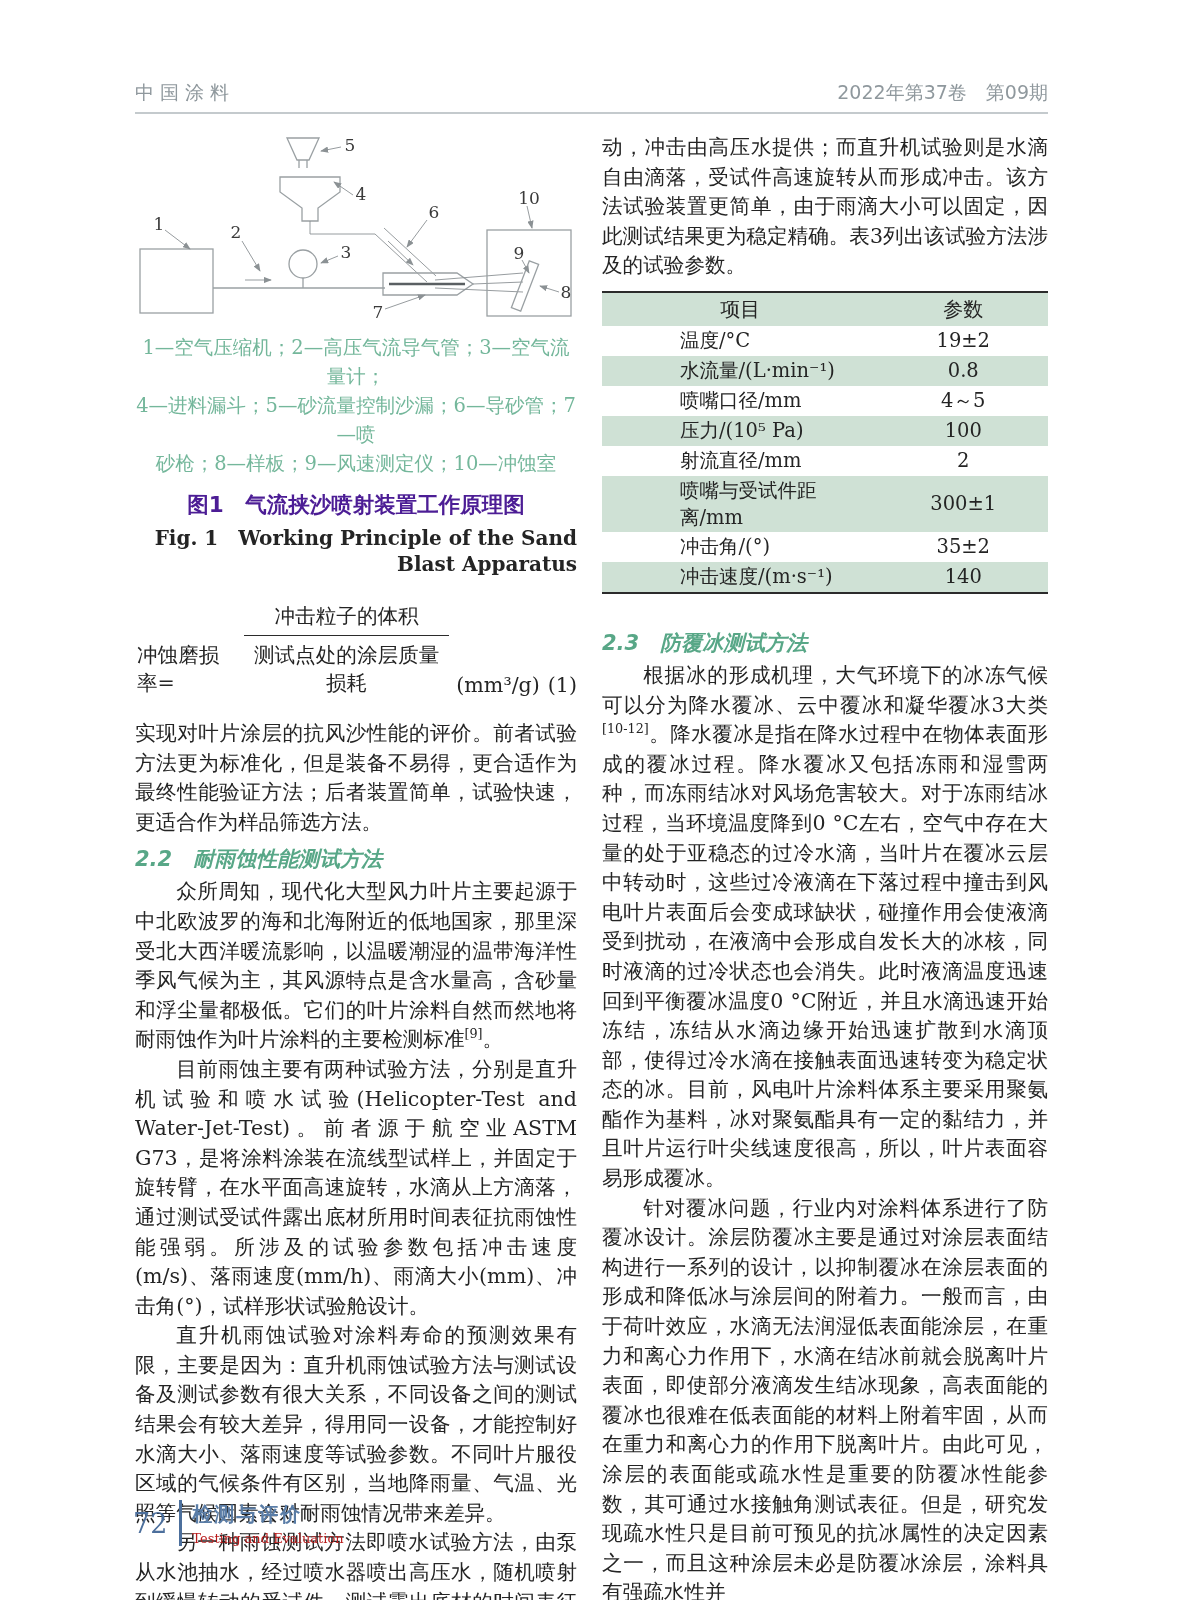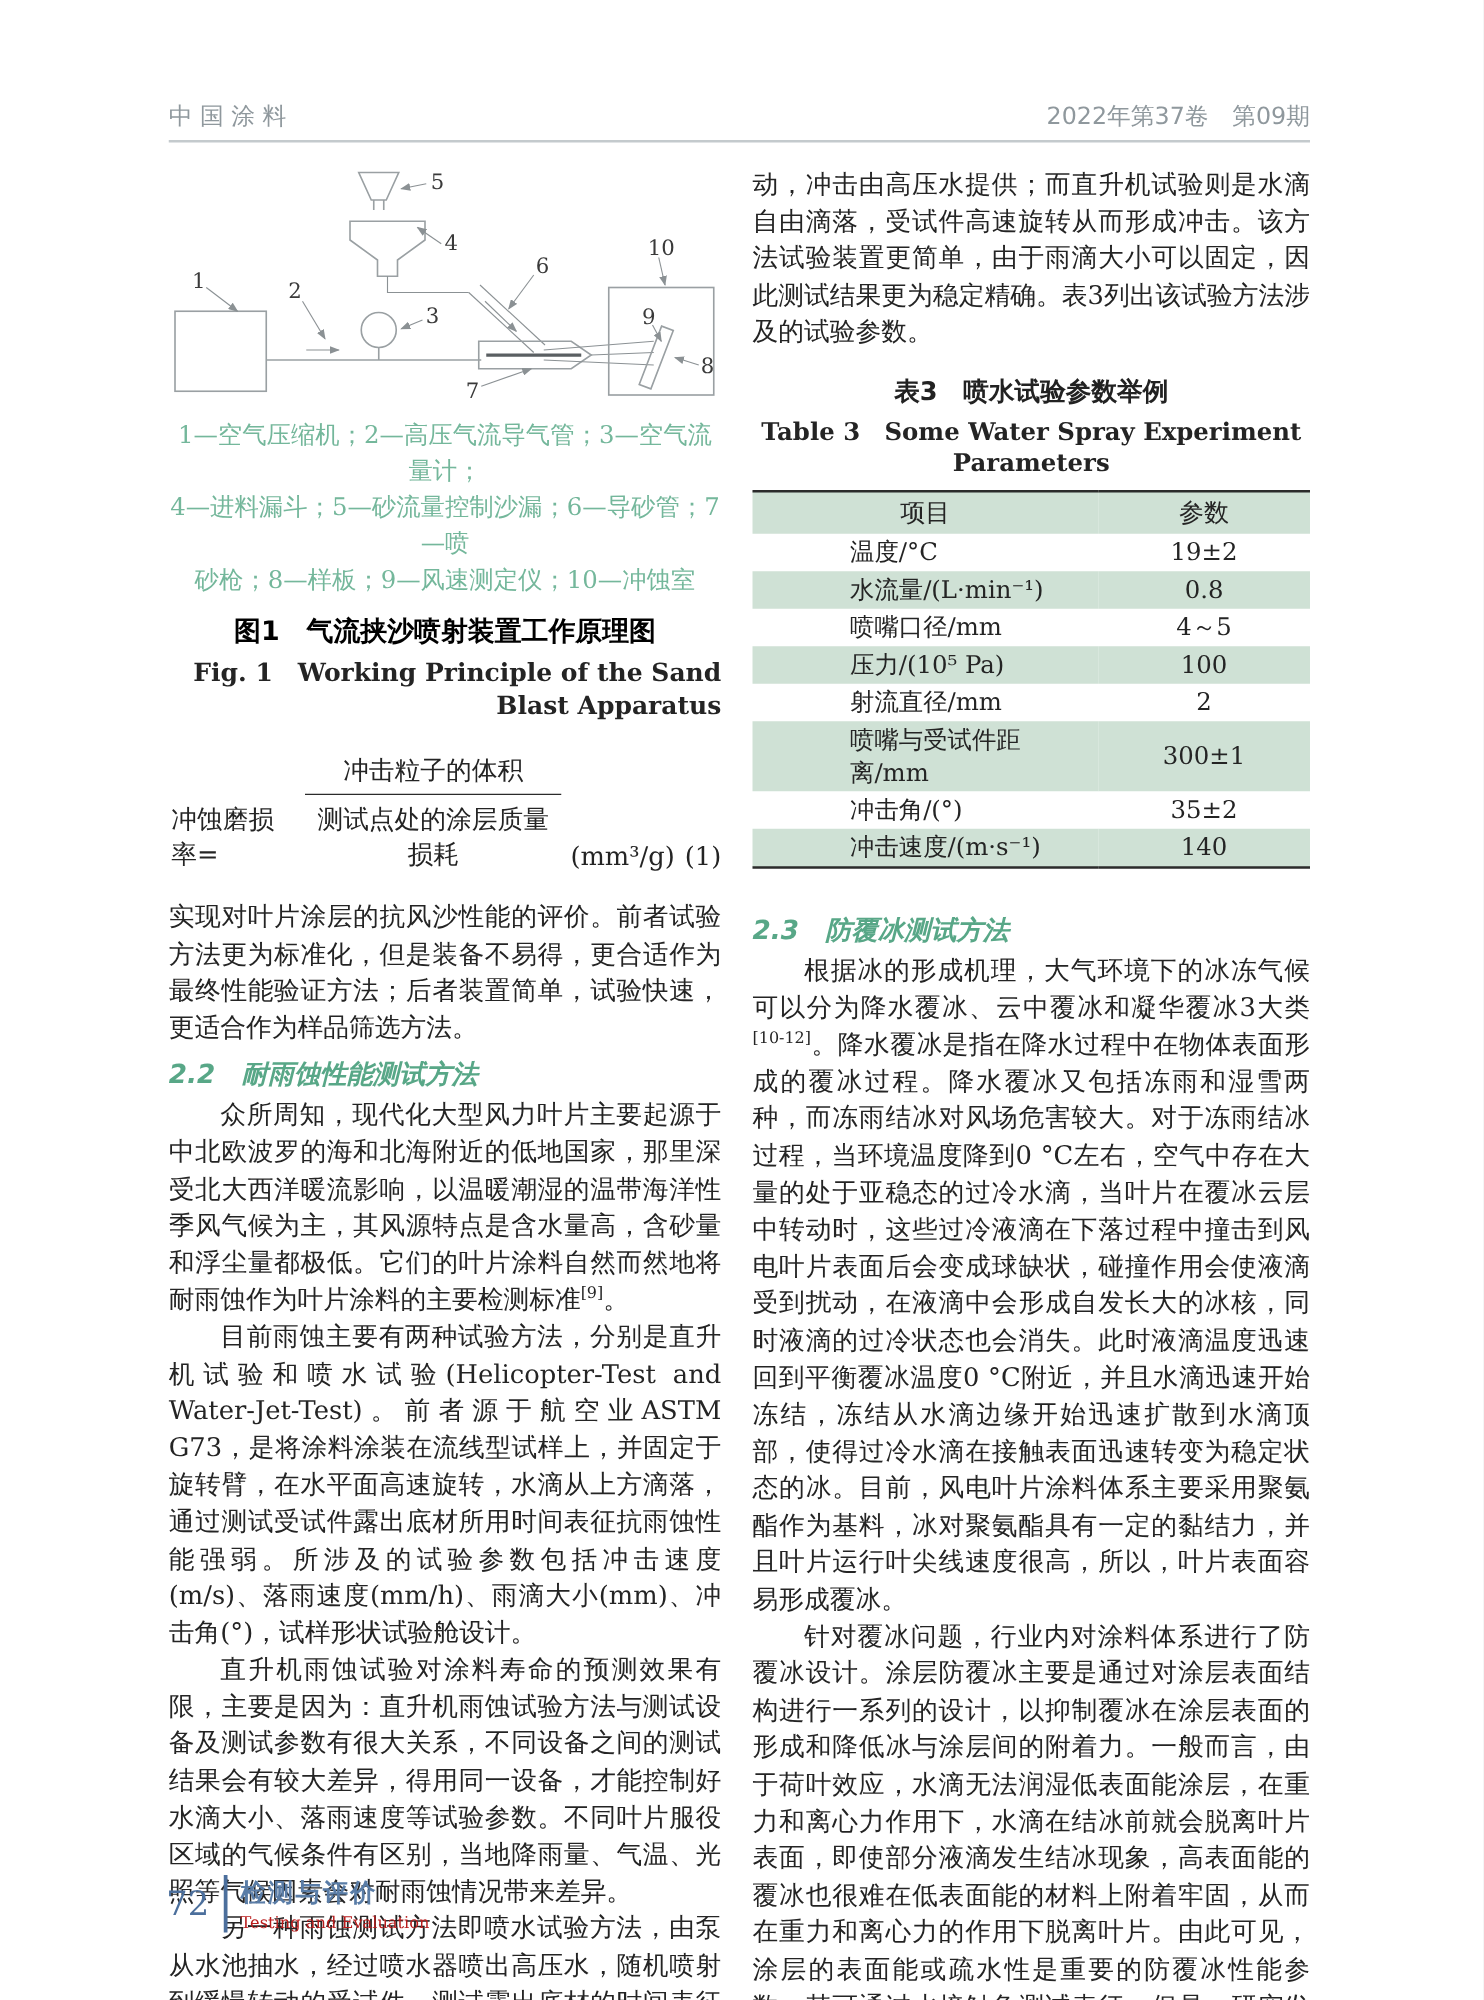--- a/index.html
+++ b/index.html
@@ -23,21 +23,21 @@
   .body-p sup{font-size:0.62em;line-height:0;}
 
   .sec-h{margin:7px 0 3px;font-family:"DejaVu Sans","Liberation Sans",sans-serif;
          color:#58a787;font-size:21px;font-weight:bold;line-height:30px;font-style:italic;}
 
   
   figure{margin:0;}
   .fig-diagram{display:block;}
   .fig-legend{color:#74b79b;font-size:19.5px;line-height:29px;text-align:center;margin-top:6px;}
   .fig-cap-zh{text-align:center;font-family:"DejaVu Sans","Liberation Sans",sans-serif;
-              font-weight:bold;font-size:21.5px;margin-top:12px;color:#000000;}
+              font-weight:bold;font-size:21.5px;margin-top:12px;color:#4c1d95;}
   .fig-cap-en{text-align:right;font-weight:bold;font-size:20px;margin-top:6px;}
 
   
   .equation{display:flex;align-items:flex-end;font-size:20.6px;margin:26px 0 22px 2px;}
   .eq-frac{display:inline-block;text-align:center;margin:0 5px;}
   .eq-num{display:block;padding:0 8px 5px;}
   .eq-den{display:block;border-top:1.6px solid #2b2b2b;padding:5px 8px 0;}
   .eq-unit{margin-left:2px;}
   .eq-no{margin-left:8px;}
 
@@ -167,24 +167,20 @@
     <h3 class="sec-h">2.2　耐雨蚀性能测试方法</h3>
     <p class="body-p"><span>众所周知，现代化大型风力叶片主要起源于中北欧波罗的海和北海附近的低地国家，那里深受北大西洋暖流影响，以温暖潮湿的温带海洋性季风气候为主，其风源特点是含水量高，含砂量和浮尘量都极低。它们的叶片涂料自然而然地将耐雨蚀作为叶片涂料的主要检测标准</span><sup>[9]</sup><span>。</span></p>
     <p class="body-p">目前雨蚀主要有两种试验方法，分别是直升机试验和喷水试验(Helicopter-Test and Water-Jet-Test)。前者源于航空业ASTM G73，是将涂料涂装在流线型试样上，并固定于旋转臂，在水平面高速旋转，水滴从上方滴落，通过测试受试件露出底材所用时间表征抗雨蚀性能强弱。所涉及的试验参数包括冲击速度(m/s)、落雨速度(mm/h)、雨滴大小(mm)、冲击角(°)，试样形状试验舱设计。</p>
     <p class="body-p">直升机雨蚀试验对涂料寿命的预测效果有限，主要是因为：直升机雨蚀试验方法与测试设备及测试参数有很大关系，不同设备之间的测试结果会有较大差异，得用同一设备，才能控制好水滴大小、落雨速度等试验参数。不同叶片服役区域的气候条件有区别，当地降雨量、气温、光照等气候因素会对耐雨蚀情况带来差异。</p>
     <p class="body-p">另一种雨蚀测试方法即喷水试验方法，由泵从水池抽水，经过喷水器喷出高压水，随机喷射到缓慢转动的受试件，测试露出底材的时间表征耐雨蚀性能。与直升机试验最大的区别在于，该方法受试件缓慢转</p>
   </div>
 
   <div class="col-right">
     <p class="body-p no-indent">动，冲击由高压水提供；而直升机试验则是水滴自由滴落，受试件高速旋转从而形成冲击。该方法试验装置更简单，由于雨滴大小可以固定，因此测试结果更为稳定精确。表3列出该试验方法涉及的试验参数。</p>
 
-    <div class="tbl-caps">
-      <div class="tbl-cap-zh">表3　喷水试验参数举例</div>
-      <div class="tbl-cap-en">Table 3　Some Water Spray Experiment Parameters</div>
-    </div>
 
     <table class="tbl3">
       <thead>
         <tr>
           <th>项目</th>
           <th>参数</th>
         </tr>
       </thead>
       <tbody>
         <tr>

